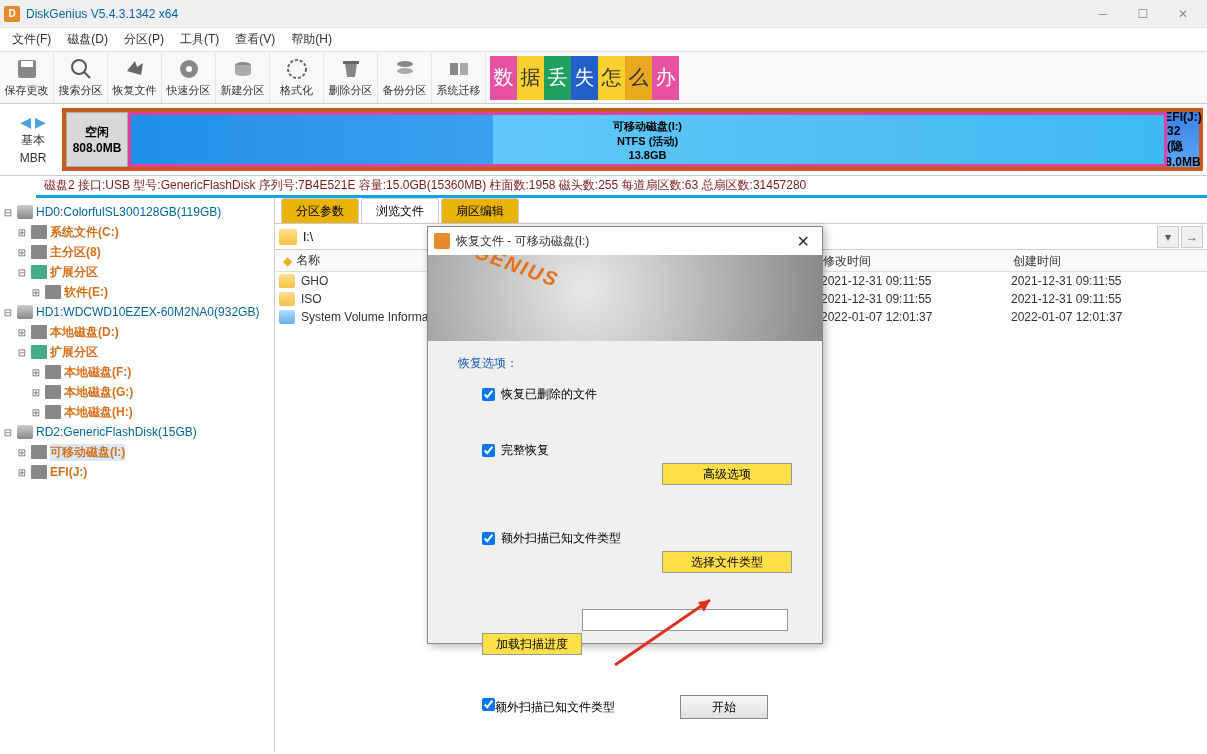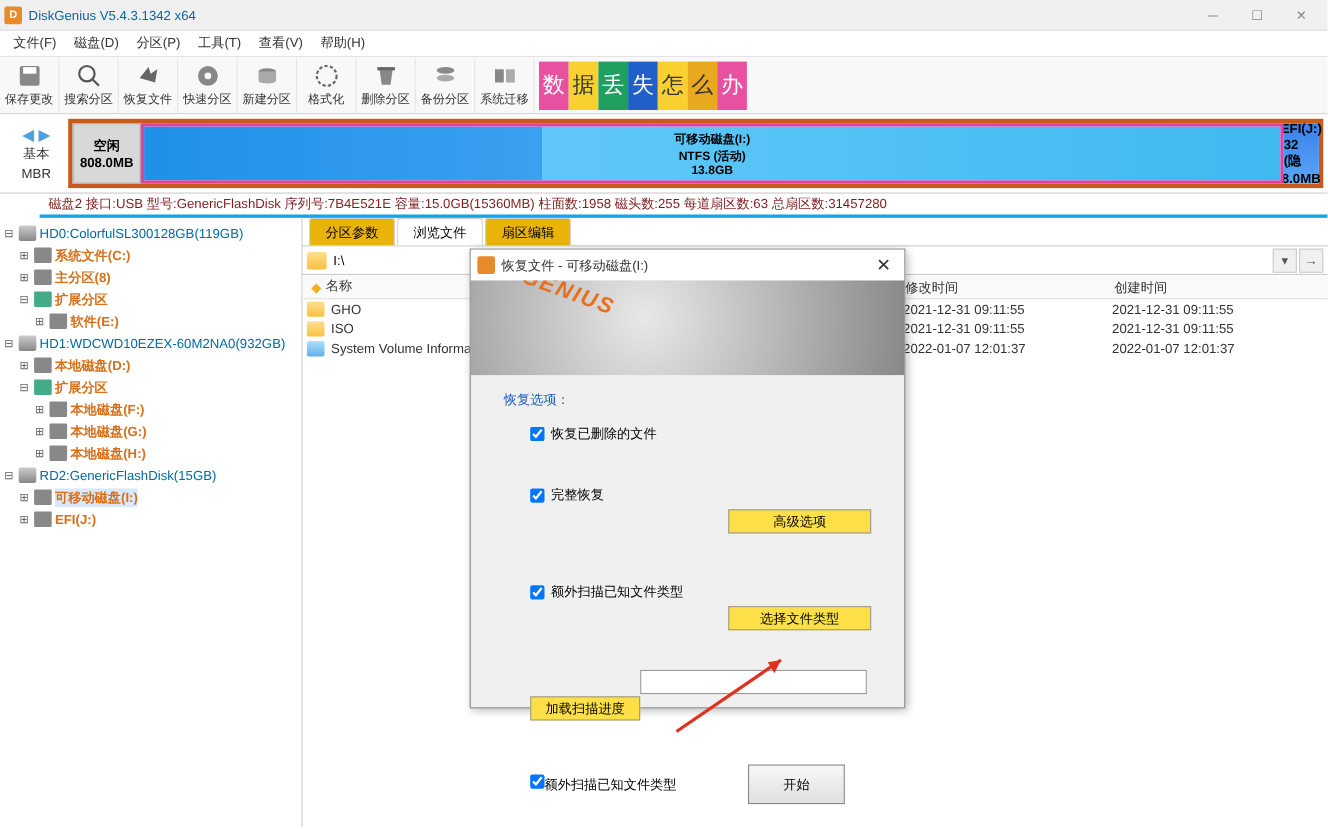--- a/index.html
+++ b/index.html
@@ -67,21 +67,21 @@
 .dialog .dimg{height:86px;background:radial-gradient(circle at 40% 40%,#e8e8e8,#888);position:relative;overflow:hidden;}
 .dialog .dimg .curve{position:absolute;left:-10px;top:-10px;color:#e8701a;font-size:20px;font-weight:bold;font-style:italic;transform:rotate(20deg);letter-spacing:2px;}
 .dialog .dbody{padding:14px 30px;}
 .dialog .optlabel{color:#1a5ab8;margin-bottom:14px;}
 .dialog .drow{display:flex;align-items:center;margin-bottom:12px;padding-left:24px;}
 .dialog .drow label{display:flex;align-items:center;width:180px;}
 .dialog .drow input[type=checkbox]{margin-right:6px;}
 .dialog .dbtn{width:130px;height:22px;border:1px solid #999;background:#fde047;display:flex;align-items:center;justify-content:center;margin-top:48px;}
 .dialog .dinput{width:206px;height:22px;border:1px solid #999;background:#fff;}
 .dialog .startrow{display:flex;align-items:center;justify-content:space-between;padding:0 24px;margin-top:40px;}
-.dialog .startbtn{width:88px;height:36px;border:1px solid #888;background:linear-gradient(#f8f8f8,#e0e0e0);display:flex;align-items:center;justify-content:center;}
+.dialog .startbtn{width:88px;height:24px;border:1px solid #888;background:linear-gradient(#f8f8f8,#e0e0e0);display:flex;align-items:center;justify-content:center;}
 .arrow{position:absolute;left:610px;top:590px;z-index:101;}
 .arrow svg{width:120px;height:80px;}
 </style>
 </head>
 <body>
 
 <div class="titlebar">
   <div class="icon">D</div>
   <div class="title">DiskGenius V5.4.3.1342 x64</div>
   <div class="wbtn">─</div>

